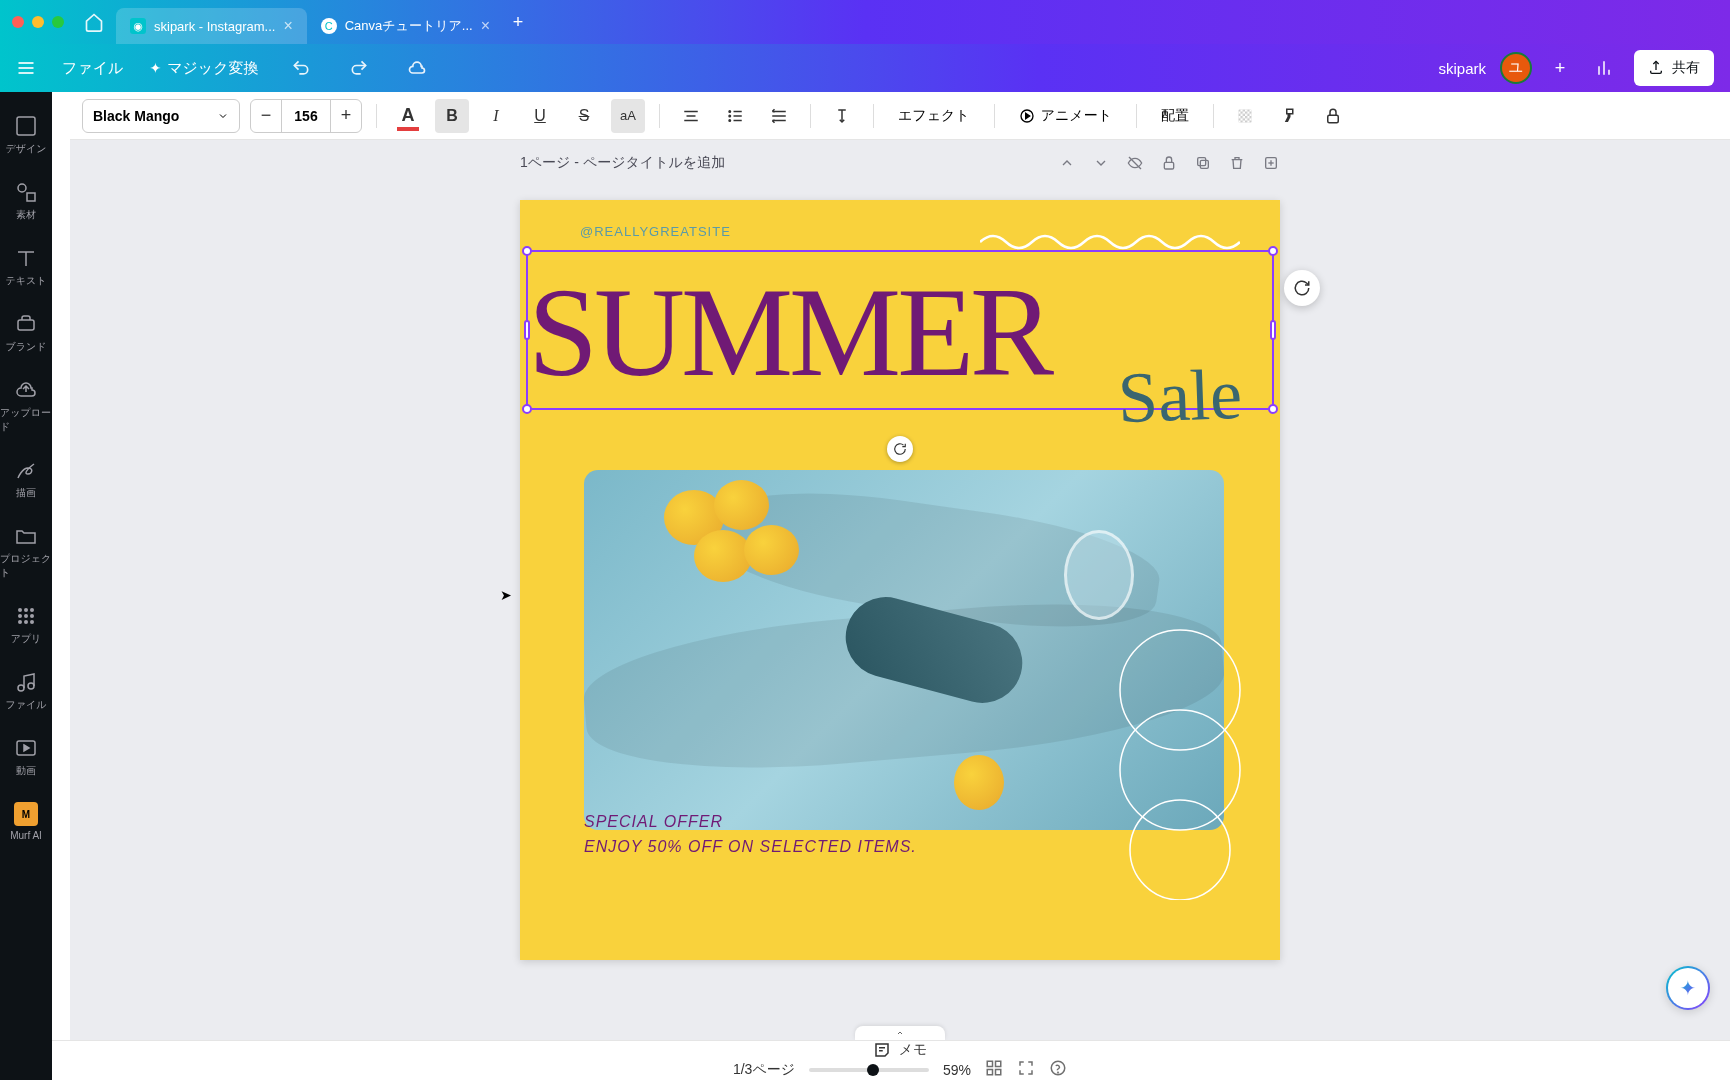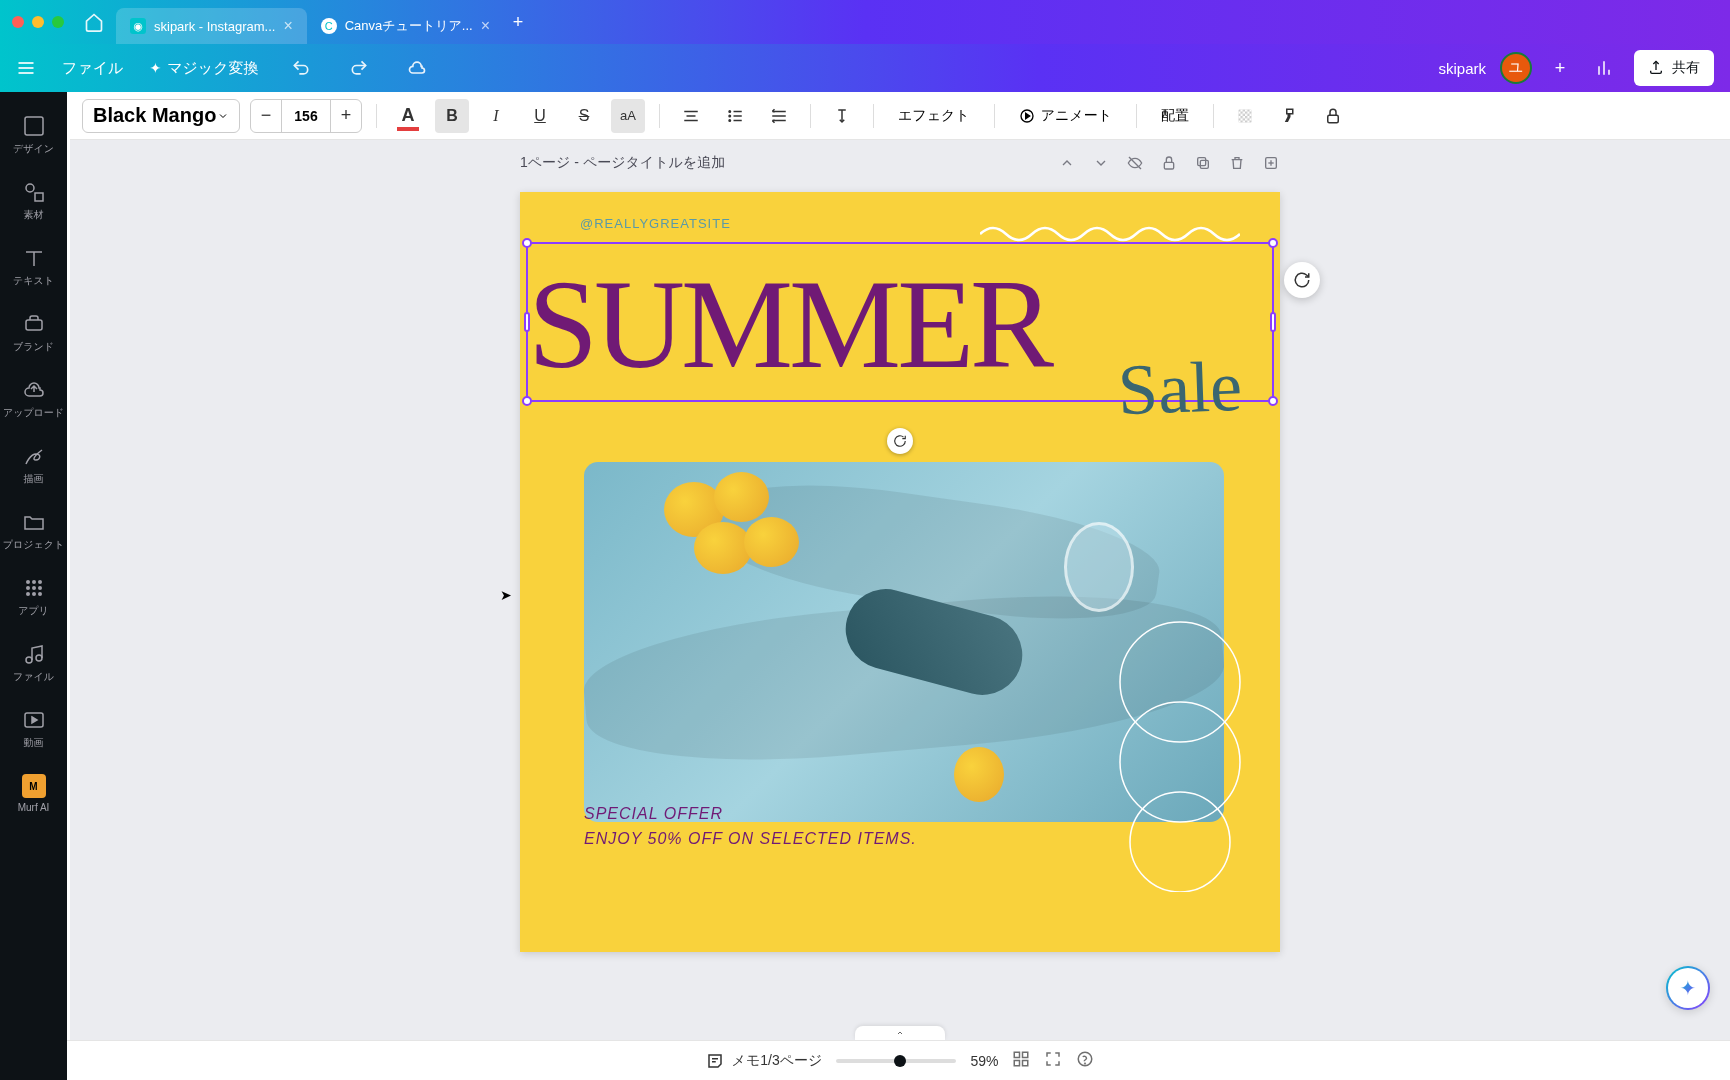--- a/index.html
+++ b/index.html
@@ -25,64 +25,64 @@
 .sparkle { font-size: 14px; }
 .tb-iconbtn { width: 32px; height: 32px; display: flex; align-items: center; justify-content: center; cursor: pointer; opacity: .9; }
 .topbar-right { display: flex; align-items: center; gap: 14px; }
 .doc-name { font-size: 15px; }
 .avatar { width: 32px; height: 32px; border-radius: 50%; background: #e8590c; display: flex; align-items: center; justify-content: center; font-size: 14px; border: 2px solid #1a7a3a; }
 .plus-circle { width: 28px; height: 28px; border-radius: 50%; display: flex; align-items: center; justify-content: center; font-size: 18px; cursor: pointer; }
 .share-btn { height: 36px; background: #fff; color: #0d1216; border-radius: 6px; padding: 0 14px; display: flex; align-items: center; gap: 8px; font-size: 14px; font-weight: 500; cursor: pointer; }
 
 
 .ctxbar { height: 48px; border-bottom: 1px solid #e5e5e5; display: flex; align-items: center; padding: 0 12px; background: #fff; gap: 10px; margin-left: 70px; }
-.font-select { width: 158px; height: 34px; border: 1px solid #ccc; border-radius: 6px; display: flex; align-items: center; justify-content: space-between; padding: 0 10px; font-size: 20px; font-weight: 700; cursor: pointer; }
+.font-select { width: 158px; height: 34px; border: 1px solid #ccc; border-radius: 6px; display: flex; align-items: center; justify-content: space-between; padding: 0 10px; font-size: 14px; font-weight: 700; cursor: pointer; }
 .size-group { display: flex; align-items: center; border: 1px solid #ccc; border-radius: 6px; height: 34px; overflow: hidden; }
 .size-btn { width: 30px; height: 100%; display: flex; align-items: center; justify-content: center; cursor: pointer; font-size: 18px; color: #333; }
 .size-input { width: 50px; height: 100%; border: none; border-left: 1px solid #ccc; border-right: 1px solid #ccc; text-align: center; font-size: 14px; font-weight: 600; }
 .ctx-icon { width: 34px; height: 34px; display: flex; align-items: center; justify-content: center; cursor: pointer; border-radius: 4px; font-size: 16px; color: #333; }
 .ctx-icon.active { background: #e5e5e5; }
 .text-A { position: relative; font-weight: 700; font-size: 18px; }
 .text-A::after { content: ''; position: absolute; bottom: 2px; left: 6px; right: 6px; height: 4px; background: #e43e3e; }
 .sep { width: 1px; height: 24px; background: #ddd; margin: 0 4px; }
 .ctx-text { font-size: 14px; padding: 0 10px; cursor: pointer; height: 34px; display: flex; align-items: center; border-radius: 4px; }
 
 
 .main { display: flex; height: calc(100% - 44px - 48px - 48px - 40px); }
-.sidebar { width: 67px; background: #0d1216; display: flex; flex-direction: column; align-items: center; padding-top: 10px; position: absolute; top: 92px; bottom: 0; left: 0; }
+.sidebar { width: 52px; background: #0d1216; display: flex; flex-direction: column; align-items: center; padding-top: 10px; position: absolute; top: 92px; bottom: 0; left: 0; }
 .side-item { width: 100%; display: flex; flex-direction: column; align-items: center; gap: 4px; padding: 12px 0; cursor: pointer; color: #a0a0a8; font-size: 10px; }
 .side-item svg, .side-item .si-ico { width: 24px; height: 24px; }
 
 .canvas-area { flex: 1; background: #ebecf0; position: relative; display: flex; justify-content: center; padding-top: 30px; margin-left: 70px; overflow: hidden; }
 .page-header { position: absolute; top: 14px; left: 50%; transform: translateX(-380px); width: 760px; display: flex; align-items: center; justify-content: space-between; color: #4a4a56; font-size: 14px; }
 .page-header-right { display: flex; gap: 16px; align-items: center; }
 .ph-icon { cursor: pointer; opacity: .7; width: 18px; height: 18px; display: flex; align-items: center; justify-content: center; }
 
-.page { width: 760px; height: 760px; background: #f9d23c; margin-top: 22px; position: relative; box-shadow: 0 2px 8px rgba(0,0,0,.15); }
+.page { width: 760px; height: 760px; background: #f9d23c; margin-top: 30px; position: relative; box-shadow: 0 2px 8px rgba(0,0,0,.15); }
 .handle-text { position: absolute; left: 60px; top: 24px; color: #5a9aa8; font-size: 13px; letter-spacing: 1px; }
 .wavy { position: absolute; right: 40px; top: 30px; }
 .summer-box { position: absolute; left: 6px; top: 50px; width: 748px; height: 160px; border: 2px solid #8b3dff; }
 .sel-handle { position: absolute; width: 10px; height: 10px; background: #fff; border: 2px solid #8b3dff; border-radius: 50%; }
 .sel-edge { position: absolute; width: 6px; height: 20px; background: #fff; border: 2px solid #8b3dff; border-radius: 3px; }
 .summer-text { font-family: Georgia, 'Times New Roman', serif; font-size: 126px; color: #701a75; text-align: left; letter-spacing: -4px; line-height: 1; padding-top: 18px; font-weight: 400; }
 .sale-text { position: absolute; right: 30px; bottom: -30px; font-family: 'Brush Script MT', cursive; font-size: 72px; color: #3a6670; transform: rotate(-2deg); }
 .regen-btn { position: absolute; right: -48px; top: 18px; width: 36px; height: 36px; background: #fff; border-radius: 50%; box-shadow: 0 2px 8px rgba(0,0,0,.2); display: flex; align-items: center; justify-content: center; cursor: pointer; }
 .rotate-handle { position: absolute; left: 50%; bottom: -54px; transform: translateX(-50%); width: 26px; height: 26px; background: #fff; border-radius: 50%; box-shadow: 0 1px 4px rgba(0,0,0,.3); display: flex; align-items: center; justify-content: center; }
 .photo { position: absolute; left: 64px; top: 270px; width: 640px; height: 360px; border-radius: 14px; overflow: hidden; background: linear-gradient(135deg, #7bb8c9 0%, #a5d4e0 50%, #6ba8ba 100%); }
 .lemon { position: absolute; border-radius: 50%; background: radial-gradient(circle at 35% 35%, #f9d23c, #e8a82c); }
 .fabric-fold { position: absolute; background: rgba(0,0,0,.08); border-radius: 40%; }
 .glass { position: absolute; right: 90px; top: 60px; width: 70px; height: 90px; border-radius: 50%; border: 3px solid rgba(255,255,255,.6); background: rgba(200,230,240,.4); }
 .circles-deco { position: absolute; right: 20px; bottom: 60px; }
 .offer-text { position: absolute; left: 64px; bottom: 100px; color: #701a75; font-size: 16px; letter-spacing: 1px; line-height: 1.6; font-style: italic; }
 .expand-tab { position: absolute; bottom: 0; left: 50%; transform: translateX(-50%); width: 90px; height: 14px; background: #fff; border-radius: 8px 8px 0 0; display: flex; align-items: center; justify-content: center; box-shadow: 0 -1px 4px rgba(0,0,0,.1); cursor: pointer; }
 .cursor-arrow { position: absolute; left: 430px; top: 447px; font-size: 14px; pointer-events: none; }
 .fab { position: absolute; right: 20px; bottom: 30px; width: 44px; height: 44px; border-radius: 50%; background: #fff; border: 2px solid transparent; background-image: linear-gradient(#fff,#fff), linear-gradient(135deg,#00c4cc,#8b3dff); background-origin: border-box; background-clip: content-box, border-box; display: flex; align-items: center; justify-content: center; cursor: pointer; box-shadow: 0 2px 10px rgba(0,0,0,.15); }
 
 
-.footer { height: 40px; border-top: 1px solid #e5e5e5; display: flex; align-items: center; justify-content: center; padding: 0 16px 0 86px; background: #fff; font-size: 14px; color: #333; }
+.footer { height: 40px; border-top: 1px solid #e5e5e5; display: flex; align-items: center; justify-content: space-between; padding: 0 16px 0 86px; background: #fff; font-size: 14px; color: #333; flex-direction: column; }
 .footer-left { display: flex; align-items: center; gap: 8px; cursor: pointer; }
 .footer-right { display: flex; align-items: center; gap: 14px; }
 .zoom-slider { width: 120px; height: 4px; background: #ddd; border-radius: 2px; position: relative; cursor: pointer; }
 .zoom-slider::after { content: ''; position: absolute; left: 48%; top: -4px; width: 12px; height: 12px; background: #0d1216; border-radius: 50%; }
 .ft-icon { cursor: pointer; opacity: .7; }
 </style>
 </head>
 <body>
 
 <div class="titlebar">

